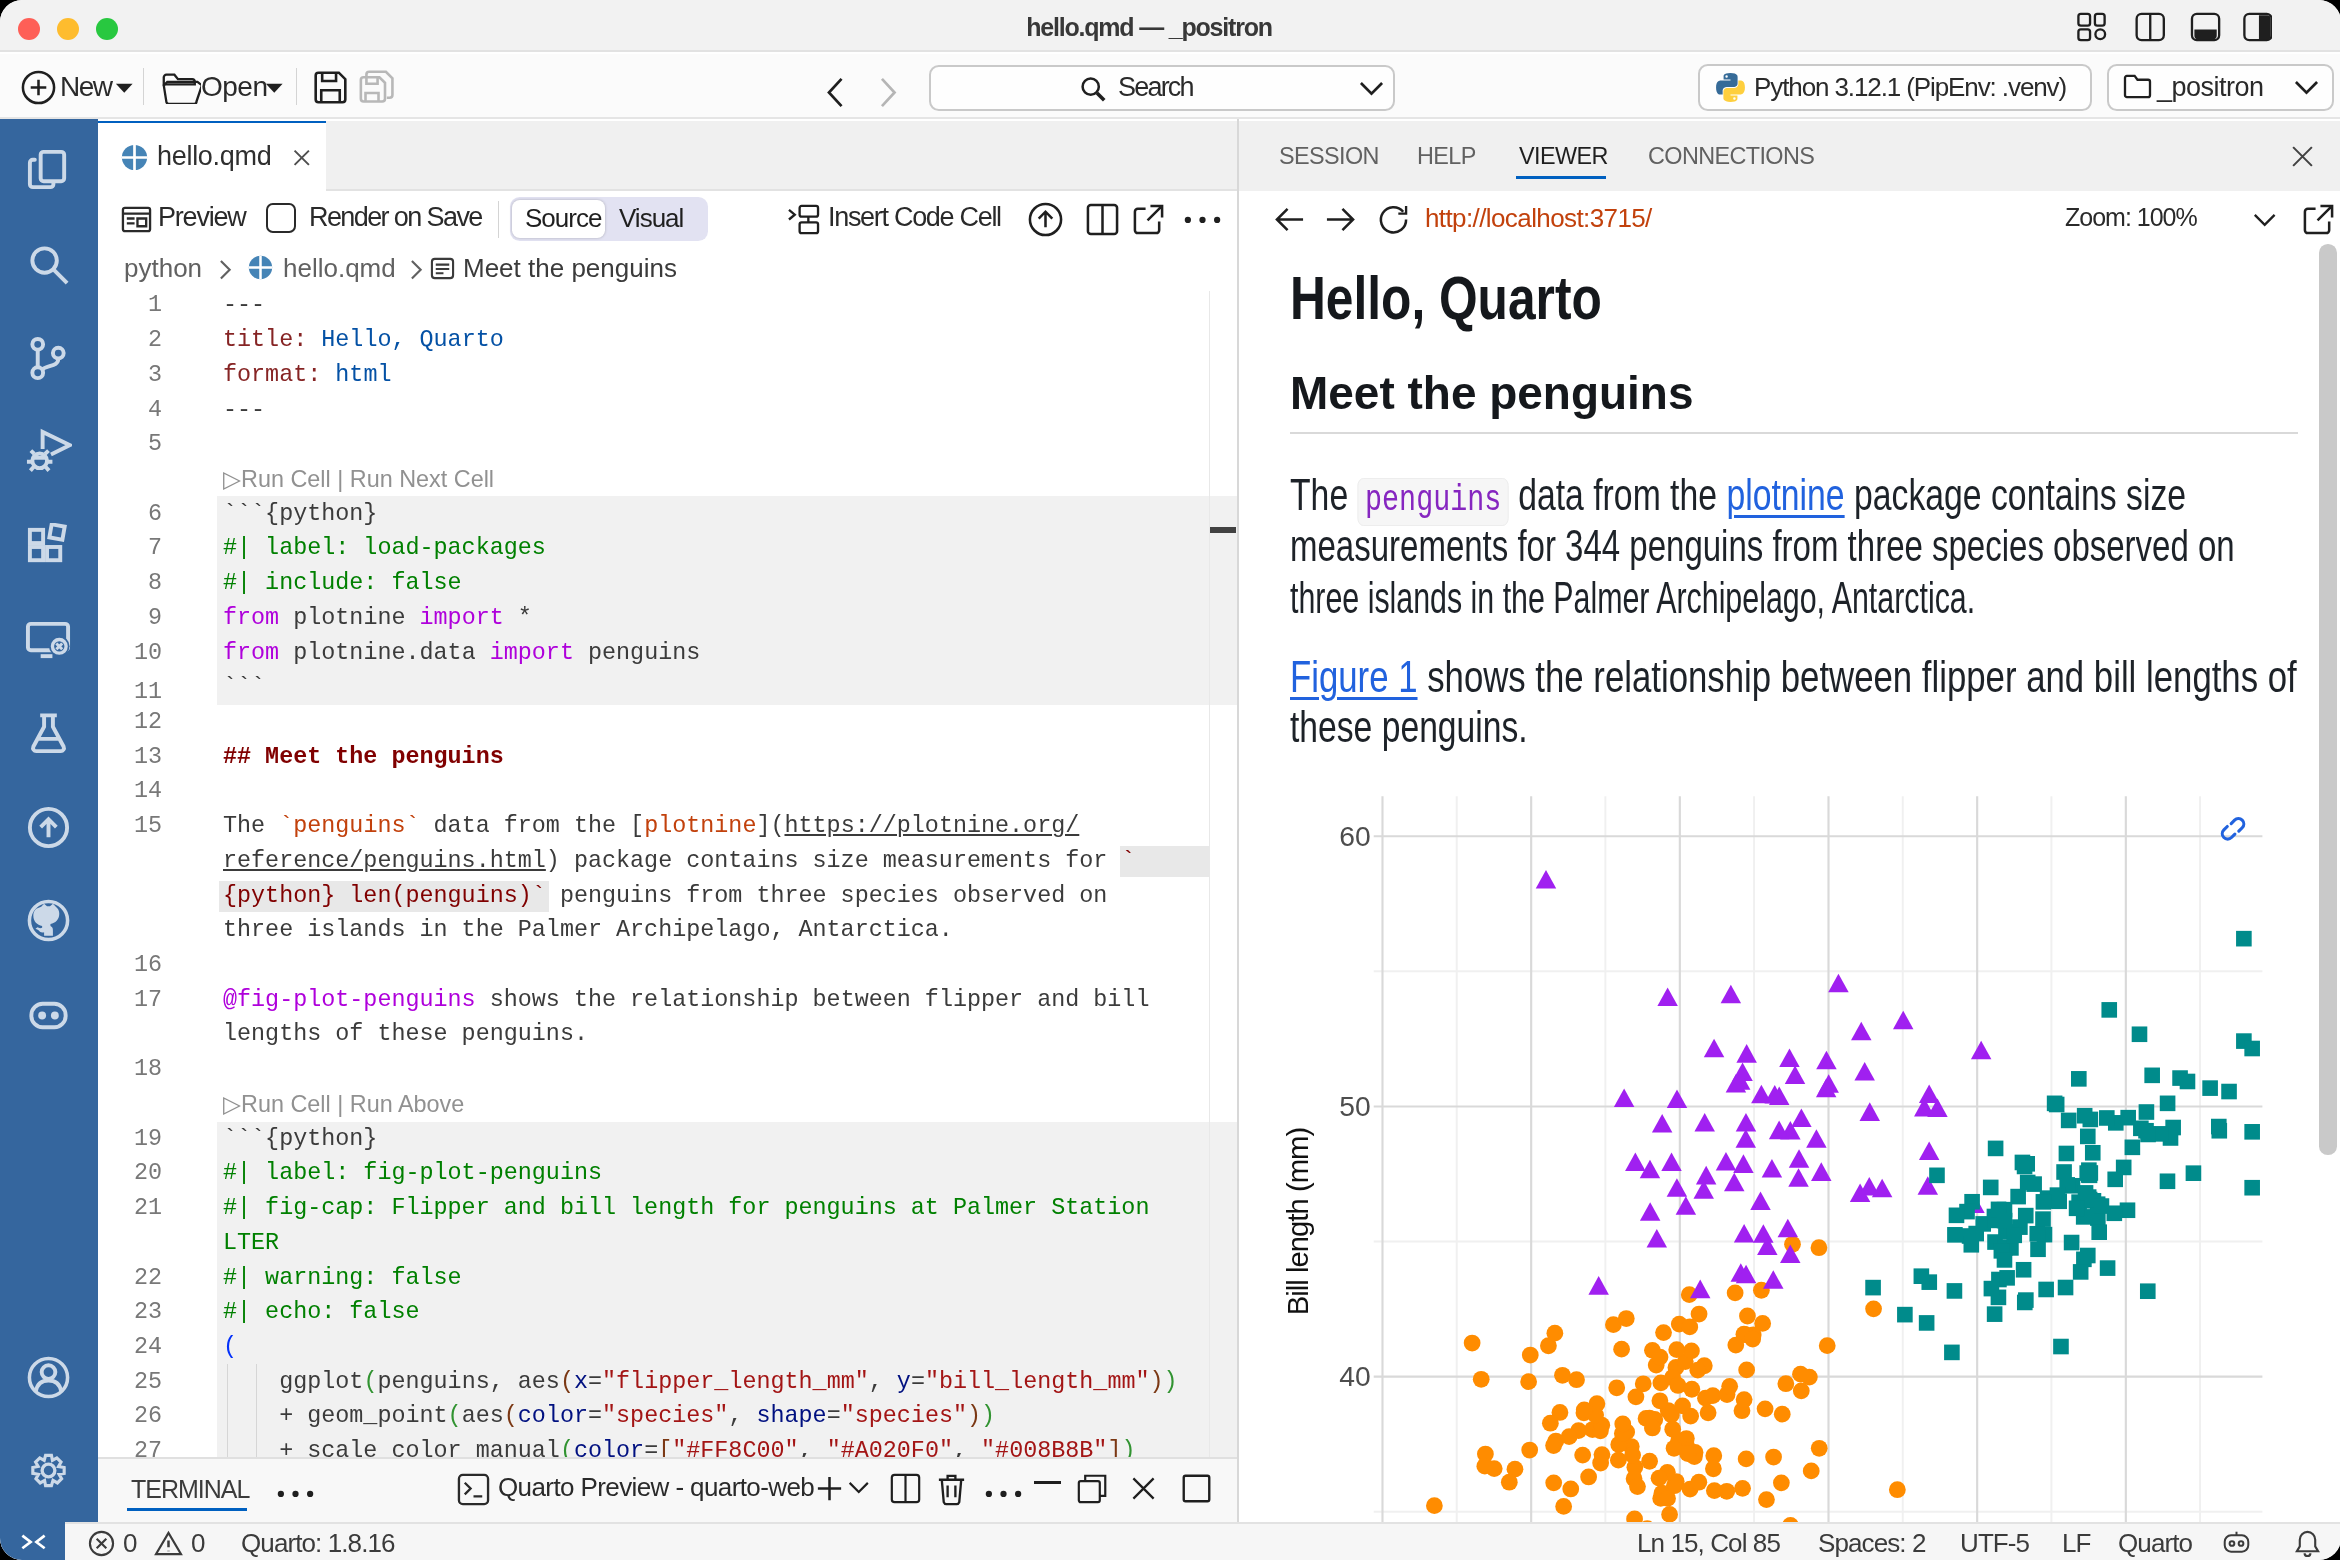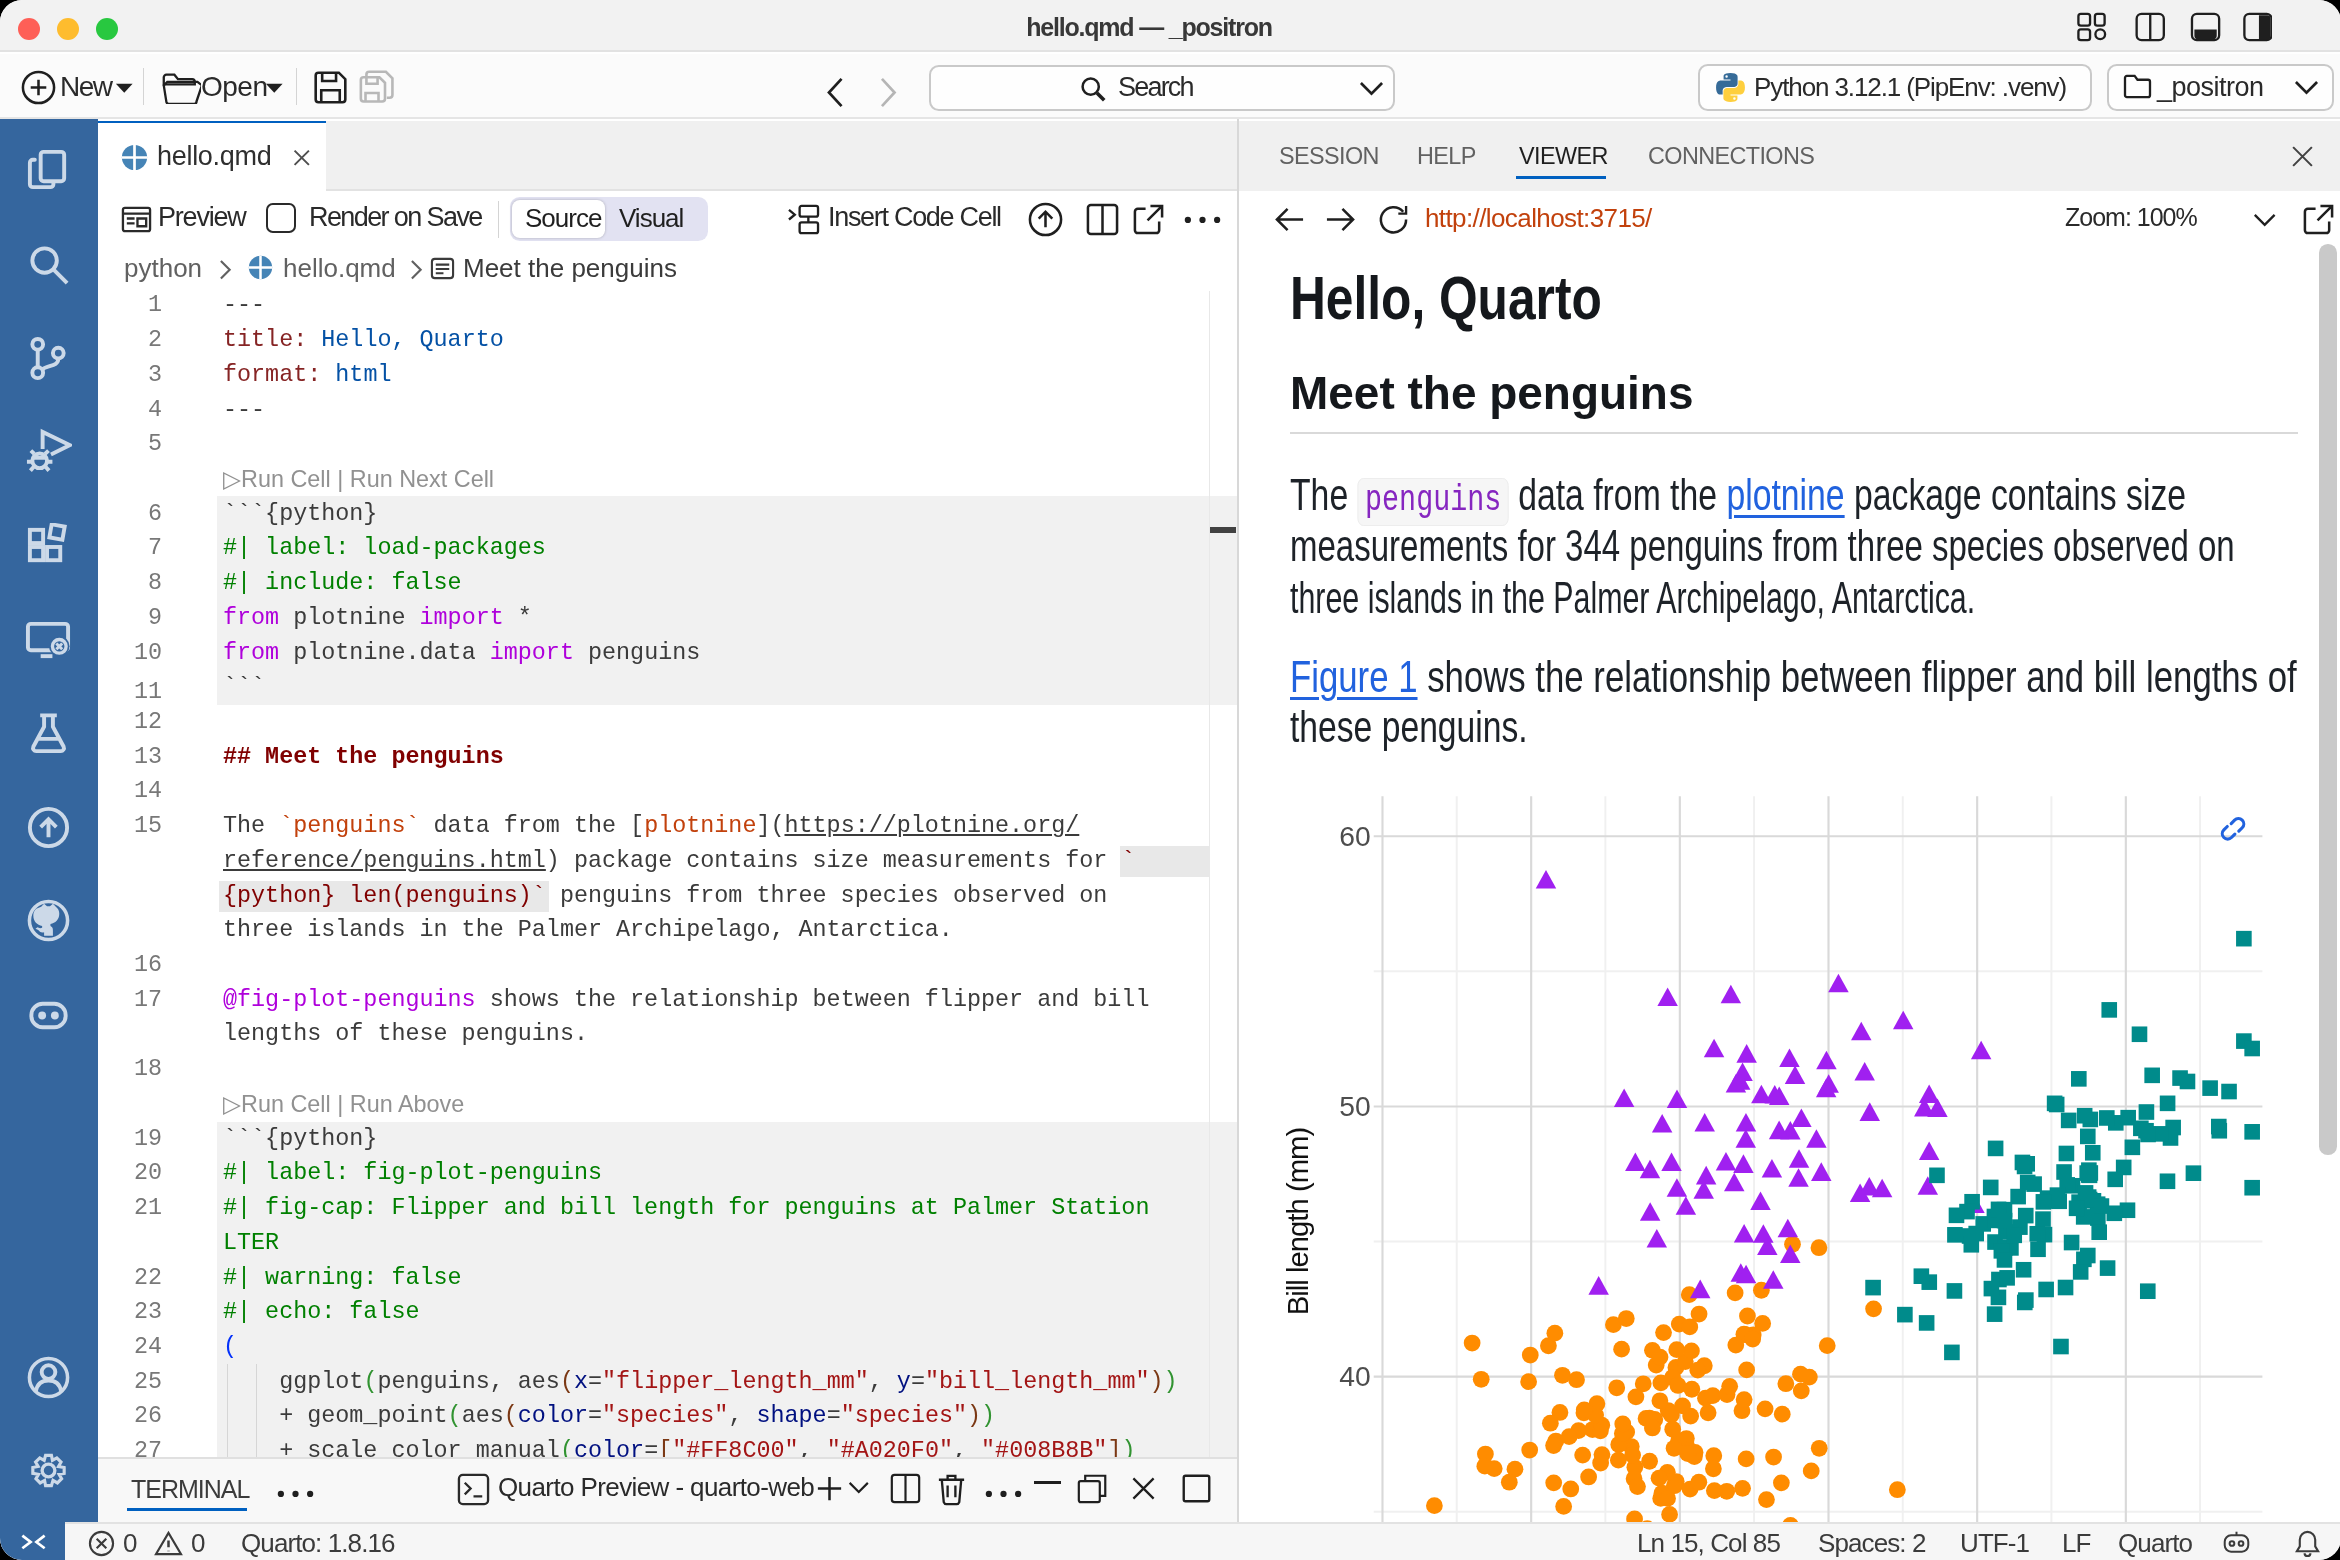--- a/index.html
+++ b/index.html
@@ -799,21 +799,21 @@
       </svg>
   <div class="st-item" style="left:123px">0</div>
   <svg class="abs" style="left:154px;top:5.9px" width="29" height="27" viewBox="0 0 30 28" fill="none" stroke="#3b3b3b" stroke-width="2.2">
         <path d="M15 3L2 25h26z"></path>
         <path d="M15 11v7M15 21.5v.5" stroke-width="2.6"></path>
       </svg>
   <div class="st-item" style="left:191px">0</div>
   <div class="st-item" style="left:241px">Quarto: 1.8.16</div>
   <div class="st-item" style="left:1637px">Ln 15, Col 85</div>
   <div class="st-item" style="left:1818px">Spaces: 2</div>
-  <div class="st-item" style="left:1960px">UTF-1</div>
+  <div class="st-item" style="left:1960px">UTF-5</div>
   <div class="st-item" style="left:2062px">LF</div>
   <div class="st-item" style="left:2118px">Quarto</div>
   <svg class="abs" style="left:2222px;top:4.9px" width="29" height="29" viewBox="0 0 32 32" fill="none" stroke="#3b3b3b" stroke-width="2.2">
         <rect x="3" y="7" width="26" height="18" rx="7"></rect>
         <circle cx="11" cy="16" r="2.6"></circle>
         <circle cx="21" cy="16" r="2.6"></circle>
         <path d="M16 3v4"></path>
       </svg>
   <svg class="abs" style="left:2294px;top:4.9px" width="27" height="29" viewBox="0 0 28 30" fill="none" stroke="#3b3b3b" stroke-width="2.2">
         <path d="M14 3a8 8 0 0 1 8 8v7l3 5H3l3-5v-7a8 8 0 0 1 8-8zM11 25a3 3 0 0 0 6 0"></path>

